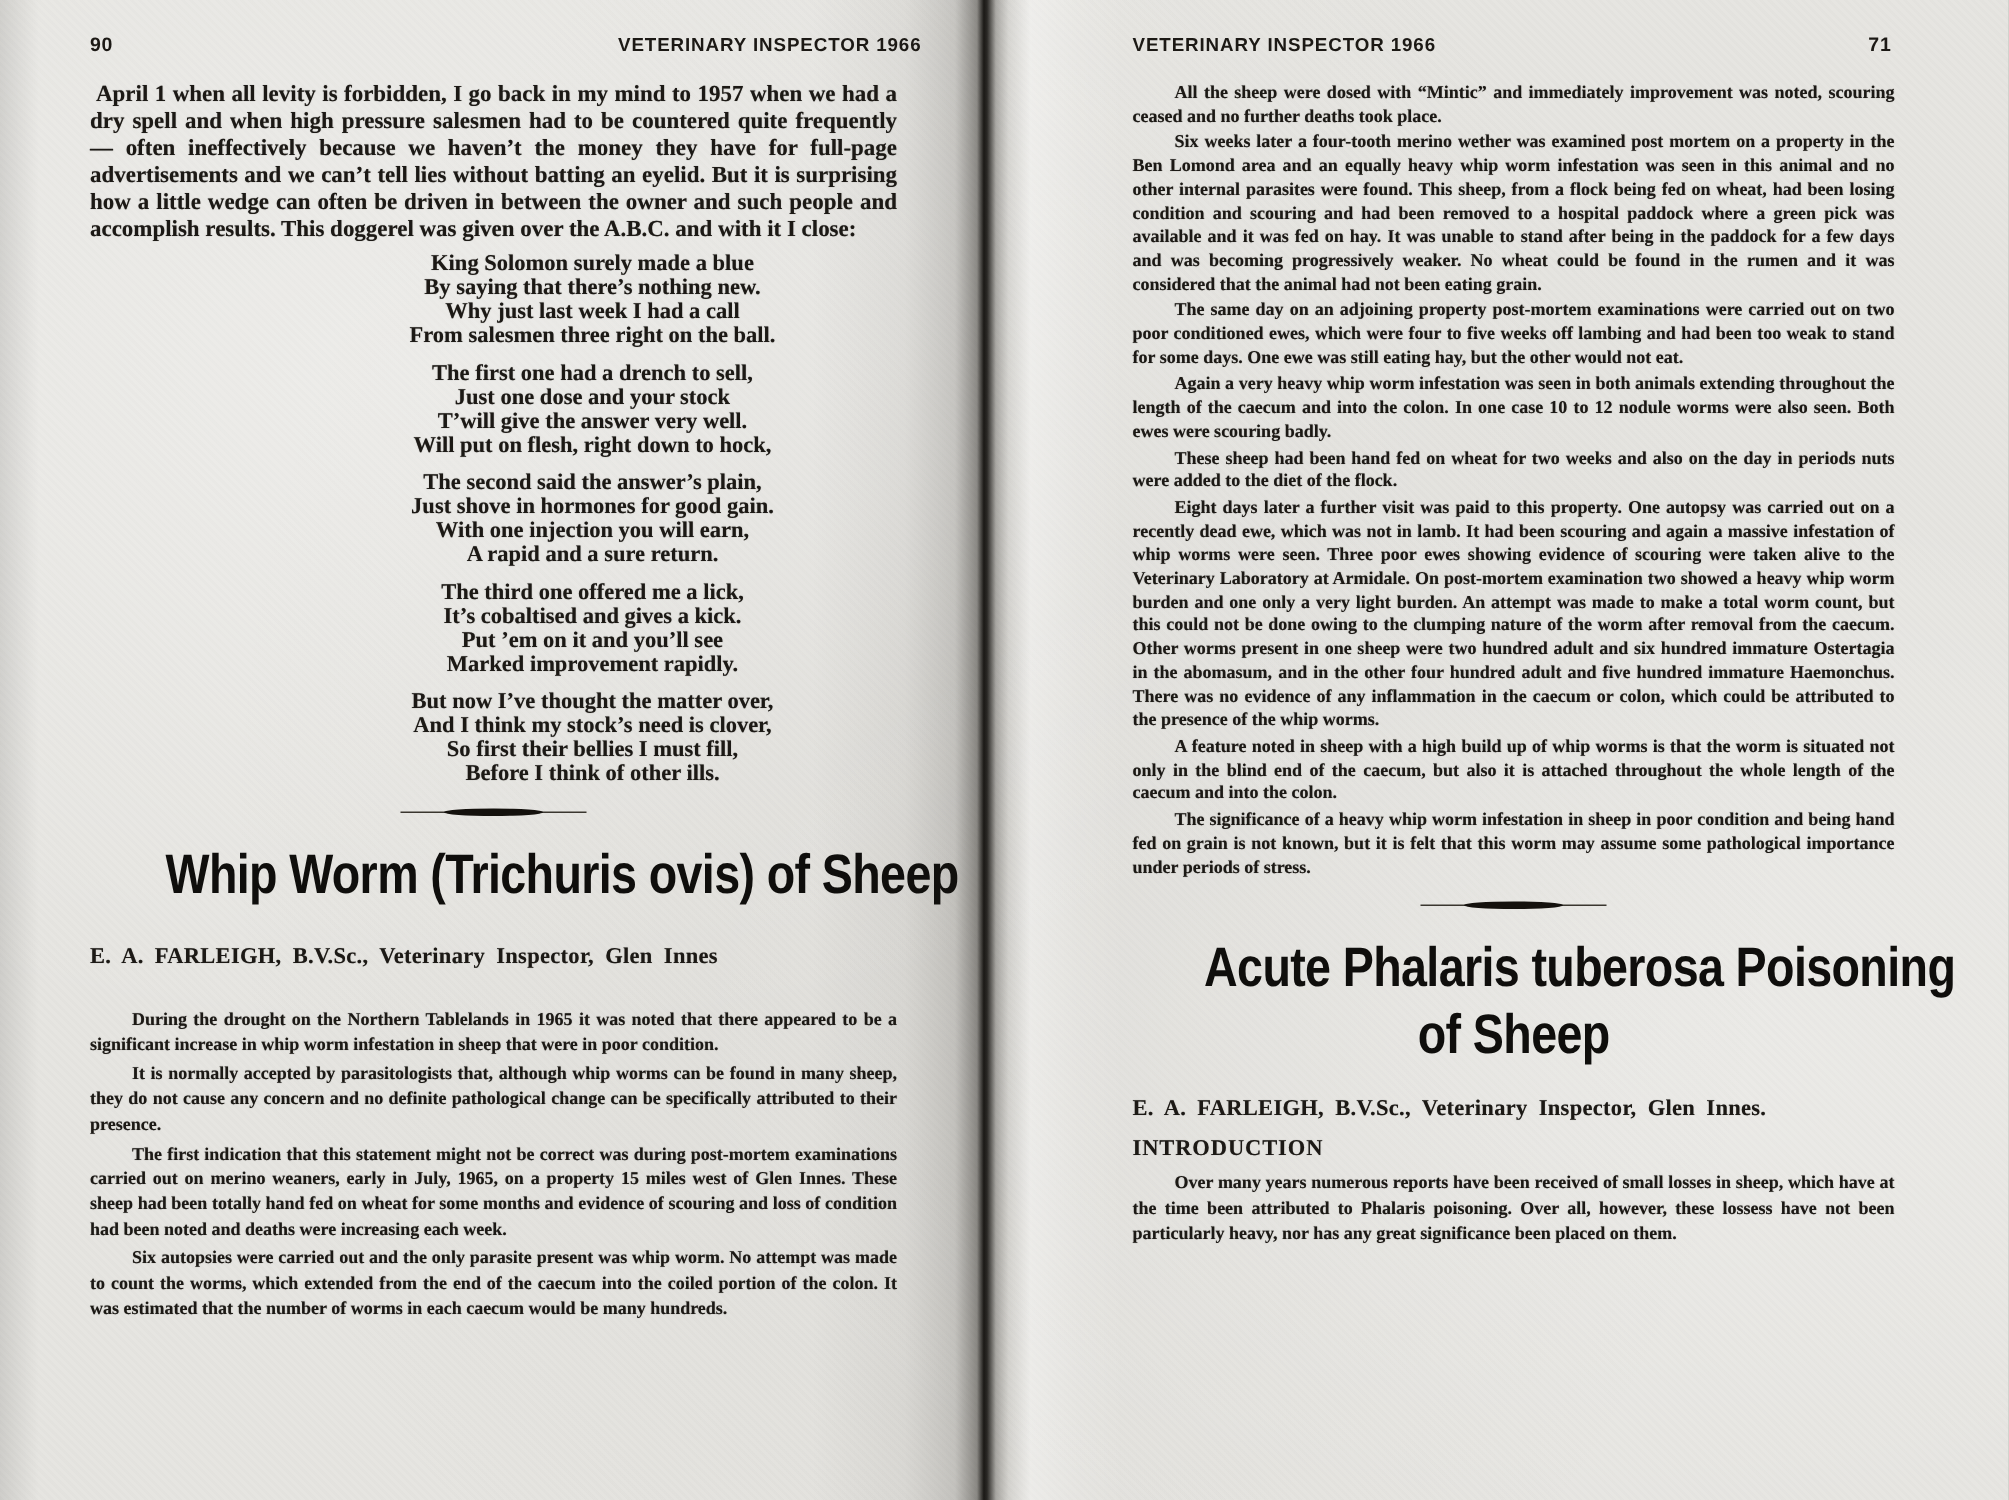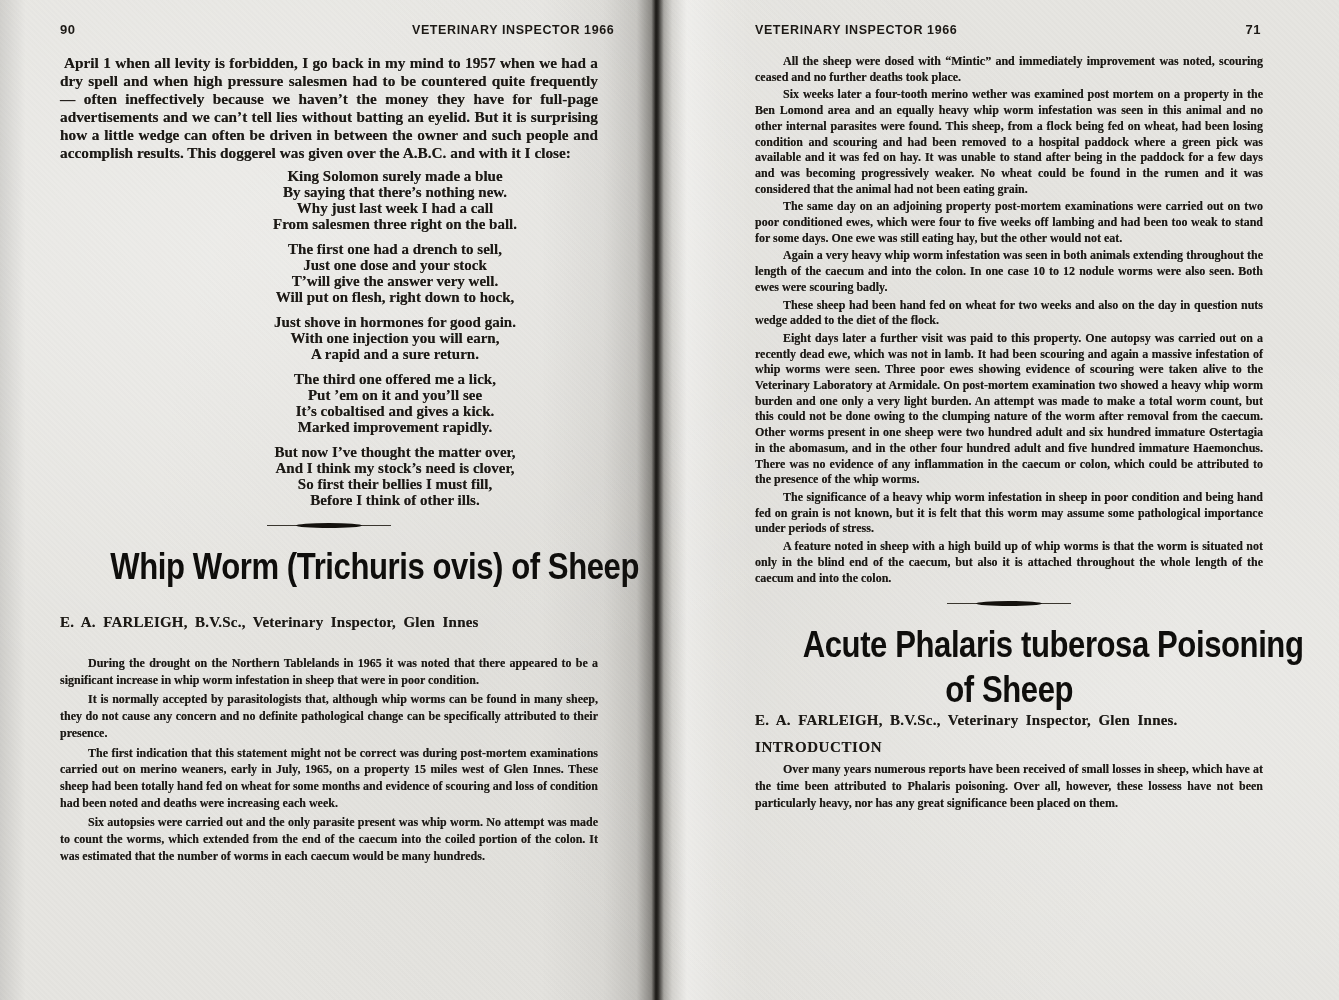--- a/index.html
+++ b/index.html
@@ -71,21 +71,21 @@
     font-family:"Liberation Sans", sans-serif;font-weight:bold;color:#0f0e0c;
     font-size:37px;line-height:44px;letter-spacing:-0.5px;white-space:nowrap;
   }
   .headline .squeeze{display:inline-block;transform:scaleX(0.84);transform-origin:center;}
   .headline .line2{display:block;line-height:40px;margin-top:3px;}
   .byline{
     margin-top:25px;text-align:left;
     font-size:15px;font-weight:bold;word-spacing:3.5px;letter-spacing:0.2px;
     text-shadow:0 0 0.5px rgba(28,25,21,0.5);
   }
-  .byline.tight{margin-top:2px;}
+  .byline.tight{margin-top:21px;}
   .article-body{margin-top:24px;}
   .apara{
     font-size:12px;line-height:16.7px;font-weight:bold;text-align:justify;text-indent:28px;
     margin-bottom:3px;
     text-shadow:0 0 0.6px rgba(28,25,21,0.55);
     font-family:Liberation Serif, serif;
   }
   .col-right .apara{line-height:15.7px;margin-bottom:2px;}
   .sect-head{
     margin-top:10px;
@@ -115,28 +115,29 @@
         <p>Why just last week I had a call</p>
         <p>From salesmen three right on the ball.</p>
       </div>
       <div class="stanza">
         <p>The first one had a drench to sell,</p>
         <p>Just one dose and your stock</p>
         <p>T’will give the answer very well.</p>
         <p>Will put on flesh, right down to hock,</p>
       </div>
       <div class="stanza">
+        <p>The second said the answer’s plain,</p>
         <p>Just shove in hormones for good gain.</p>
         <p>With one injection you will earn,</p>
         <p>A rapid and a sure return.</p>
       </div>
       <div class="stanza">
         <p>The third one offered me a lick,</p>
+        <p>It’s cobaltised and gives a kick.</p>
         <p>Put ’em on it and you’ll see</p>
-        <p>It’s cobaltised and gives a kick.</p>
         <p>Marked improvement rapidly.</p>
       </div>
       <div class="stanza">
         <p>But now I’ve thought the matter over,</p>
         <p>And I think my stock’s need is clover,</p>
         <p>So first their bellies I must fill,</p>
         <p>Before I think of other ills.</p>
       </div>
     </div>
 
@@ -158,24 +159,24 @@
     <div class="pghead">
       <span class="runhead inner-right">VETERINARY INSPECTOR 1966</span>
       <span class="pagenum at-right">71</span>
     </div>
 
     <div>
       <p class="apara">All the sheep were dosed with “Mintic” and immediately improvement was noted, scouring ceased and no further deaths took place.</p>
       <p class="apara">Six weeks later a four-tooth merino wether was examined post mortem on a property in the Ben Lomond area and an equally heavy whip worm infestation was seen in this animal and no other internal parasites were found. This sheep, from a flock being fed on wheat, had been losing condition and scouring and had been removed to a hospital paddock where a green pick was available and it was fed on hay. It was unable to stand after being in the paddock for a few days and was becoming progressively weaker. No wheat could be found in the rumen and it was considered that the animal had not been eating grain.</p>
       <p class="apara">The same day on an adjoining property post-mortem examinations were carried out on two poor conditioned ewes, which were four to five weeks off lambing and had been too weak to stand for some days. One ewe was still eating hay, but the other would not eat.</p>
       <p class="apara">Again a very heavy whip worm infestation was seen in both animals extending throughout the length of the caecum and into the colon. In one case 10 to 12 nodule worms were also seen. Both ewes were scouring badly.</p>
-      <p class="apara">These sheep had been hand fed on wheat for two weeks and also on the day in question nuts wedge added to the diet of the flock.</p>
+      <p class="apara">These sheep had been hand fed on wheat for two weeks and also on the day in periods nuts were added to the diet of the flock.</p>
       <p class="apara">Eight days later a further visit was paid to this property. One autopsy was carried out on a recently dead ewe, which was not in lamb. It had been scouring and again a massive infestation of whip worms were seen. Three poor ewes showing evidence of scouring were taken alive to the Veterinary Laboratory at Armidale. On post-mortem examination two showed a heavy whip worm burden and one only a very light burden. An attempt was made to make a total worm count, but this could not be done owing to the clumping nature of the worm after removal from the caecum. Other worms present in one sheep were two hundred adult and six hundred immature Ostertagia in the abomasum, and in the other four hundred adult and five hundred immature Haemonchus. There was no evidence of any inflammation in the caecum or colon, which could be attributed to the presence of the whip worms.</p>
+      <p class="apara">A feature noted in sheep with a high build up of whip worms is that the worm is situated not only in the blind end of the caecum, but also it is attached throughout the whole length of the caecum and into the colon.</p>
       <p class="apara">The significance of a heavy whip worm infestation in sheep in poor condition and being hand fed on grain is not known, but it is felt that this worm may assume some pathological importance under periods of stress.</p>
-      <p class="apara">A feature noted in sheep with a high build up of whip worms is that the worm is situated not only in the blind end of the caecum, but also it is attached throughout the whole length of the caecum and into the colon.</p>
     </div>
 
     <div class="rule"></div>
 
     <h1 class="headline"><span class="squeeze">Acute Phalaris tuberosa Poisoning</span><span class="line2"><span class="squeeze">of Sheep</span></span></h1>
 
     <p class="byline tight">E. A. FARLEIGH, B.V.Sc., Veterinary Inspector, Glen Innes.</p>
 
     <p class="sect-head">INTRODUCTION</p>
 

